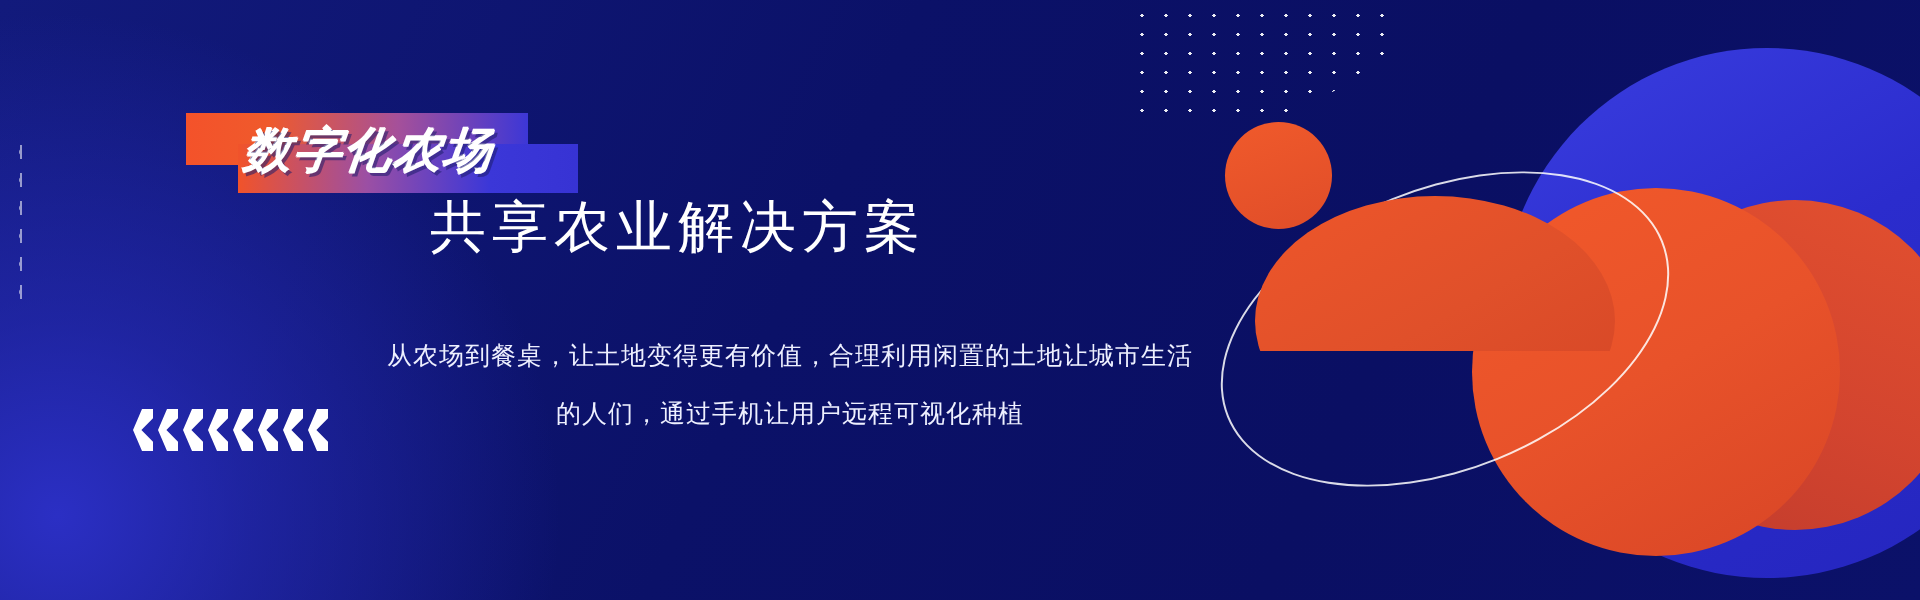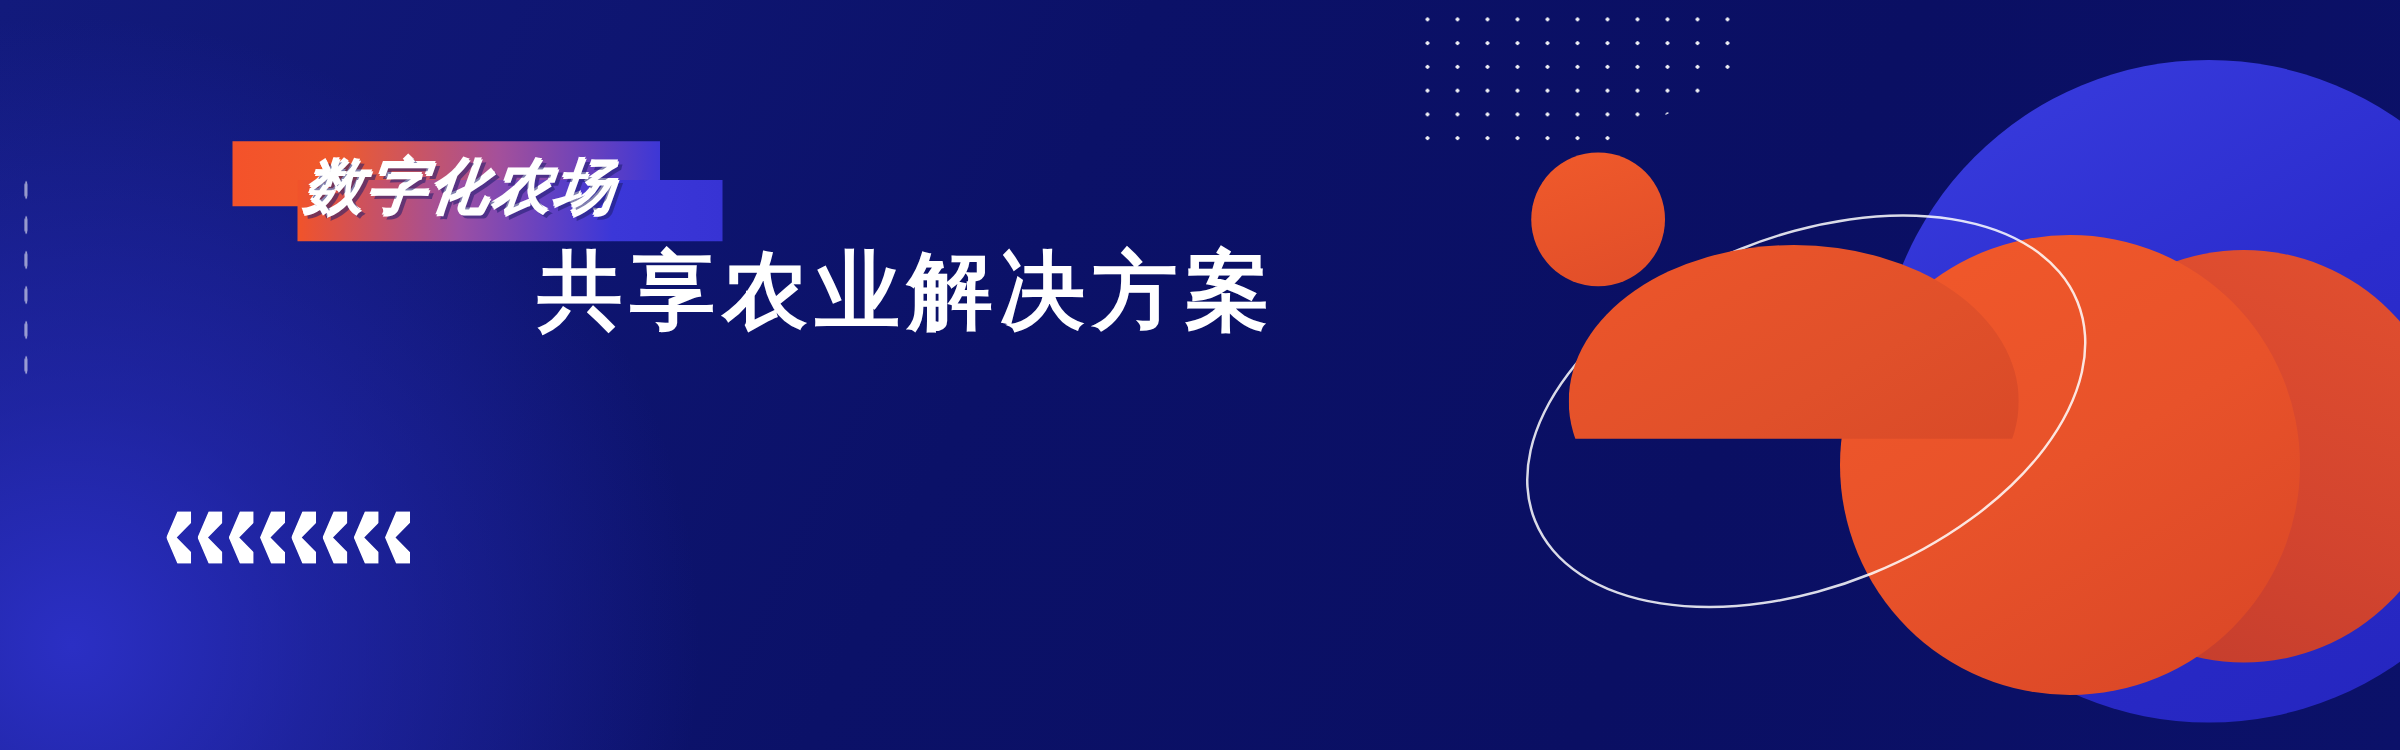--- a/index.html
+++ b/index.html
@@ -107,22 +107,22 @@
     white-space:nowrap;
     text-shadow:
       3px 3px 0 rgba(30,30,110,.55),
       -1px -1px 0 #ffffff;
     transform:skewX(-6deg);
   }
 
   
   .headline {
     position:absolute; left:430px; top:196px;
-    font-size:68px;
-    font-weight:bold;
+    font-size:56px;
+    font-weight:normal;
     color:#ffffff;
     letter-spacing:6px;
     line-height:1.1;
     white-space:nowrap;
   }
 
   
   .subtitle {
     position:absolute; left:360px; top:326px;
     width:860px;
@@ -161,20 +161,24 @@
   <div class="deco dot-col"></div>
 
   <div class="badge-wrap">
     <div class="badge-rect-a"></div>
     <div class="badge-rect-b"></div>
     <div class="badge-text">数字化农场</div>
   </div>
 
   <div class="headline">共享农业解决方案</div>
 
+  <div class="subtitle">
+    <div>从农场到餐桌，让土地变得更有价值，合理利用闲置的土地让城市生活</div>
+    <div>的人们，通过手机让用户远程可视化种植</div>
+  </div>
 
   <div class="chevrons" id="chevrons">
       <div class="chev"></div>
       <div class="chev"></div>
       <div class="chev"></div>
       <div class="chev"></div>
       <div class="chev"></div>
       <div class="chev"></div>
       <div class="chev"></div>
       <div class="chev"></div>

